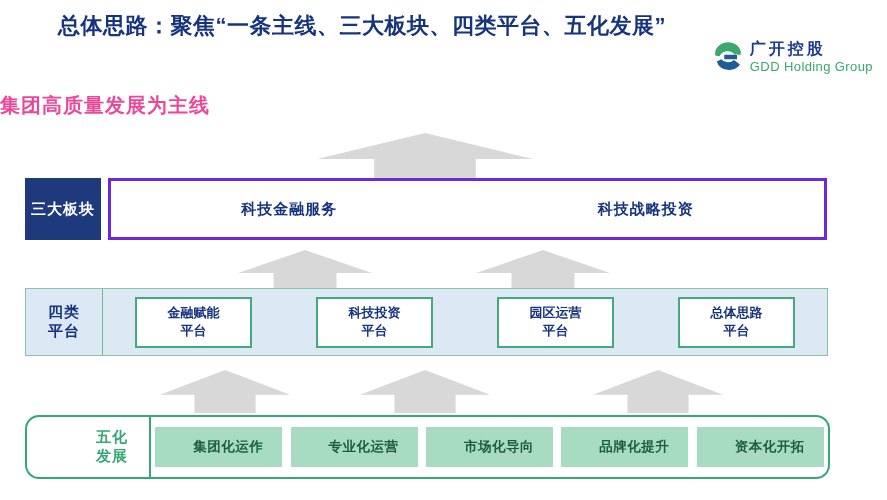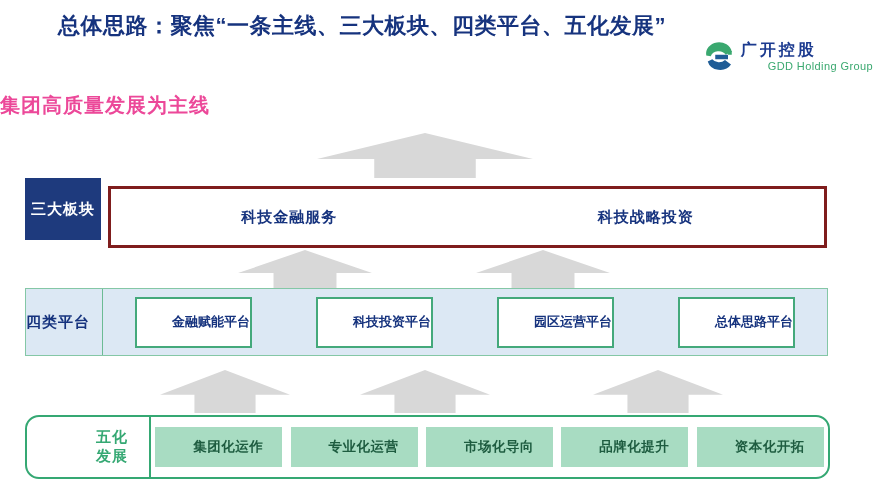--- a/index.html
+++ b/index.html
@@ -8,54 +8,54 @@
     font-family:"Liberation Sans","DejaVu Sans",sans-serif;
   }
   
   .slide-title{
     position:absolute;left:22px;top:11px;
     font-size:22px;font-weight:bold;color:#16337e;letter-spacing:0.5px;white-space:nowrap;margin-left:36px;
   }
   .logo{position:absolute;right:14px;top:40px;display:flex;align-items:center;gap:7px;}
   .logo-text{display:flex;flex-direction:column;line-height:1;}
   .logo-cn{font-size:16px;font-weight:bold;color:#1b3a8f;letter-spacing:3px;}
-  .logo-en{font-size:11px;color:#3aa86f;margin-top:3px;letter-spacing:0.4px;margin-left:27px;}
+  .logo-en{font-size:13px;color:#3aa86f;margin-top:3px;letter-spacing:0.4px;}
   
   .main-line{
     position:absolute;left:0;top:92px;width:860px;text-align:left;
     font-size:20px;font-weight:bold;color:#ec4899;letter-spacing:1px;
   }
   
   .arrow{position:absolute;}
   
   .row1-label{
     position:absolute;left:25px;top:178px;width:76px;height:62px;
     background:#1e3a7d;color:#ffffff;font-size:15px;font-weight:bold;
     display:flex;align-items:center;justify-content:center;letter-spacing:1px;
   }
   .row1-box{
-    position:absolute;left:108px;top:186px;width:713px;height:56px;
-    background:#ffffff;border:3px solid #7f1d1d;
+    position:absolute;left:108px;top:178px;width:713px;height:56px;
+    background:#ffffff;border:3px solid #6d28d9;
     display:flex;align-items:center;justify-content:space-around;
   }
   .plate-item{font-size:15px;font-weight:bold;color:#16337e;letter-spacing:1px;}
   
   .row2-box{
     position:absolute;left:25px;top:288px;width:801px;height:66px;
     background:#dce8f4;border:1.5px solid #84c7a6;display:flex;
   }
   .row2-label{
     width:76px;height:100%;border-right:1.5px solid #6cbb94;flex:0 0 auto;
-    display:flex;flex-direction:row;align-items:center;justify-content:flex-start;
+    display:flex;flex-direction:column;align-items:center;justify-content:center;
     font-size:15px;font-weight:bold;color:#16337e;line-height:1.25;letter-spacing:1px;
   }
   .row2-items{flex:1;display:flex;align-items:center;justify-content:space-around;}
   .platform-card{
     width:113px;height:47px;background:#ffffff;border:2px solid #44a97b;
-    display:flex;flex-direction:row;align-items:center;justify-content:flex-end;
+    display:flex;flex-direction:column;align-items:center;justify-content:center;
     font-size:13px;font-weight:bold;color:#16337e;line-height:1.35;text-align:center;
   }
   
   .row3-box{
     position:absolute;left:25px;top:415px;width:801px;height:60px;
     background:#ffffff;border:2px solid #35a873;border-radius:14px;display:flex;
   }
   .row3-label{
     width:74px;height:100%;border-right:2px solid #35a873;flex:0 0 auto;
     display:flex;flex-direction:column;align-items:center;justify-content:center;

